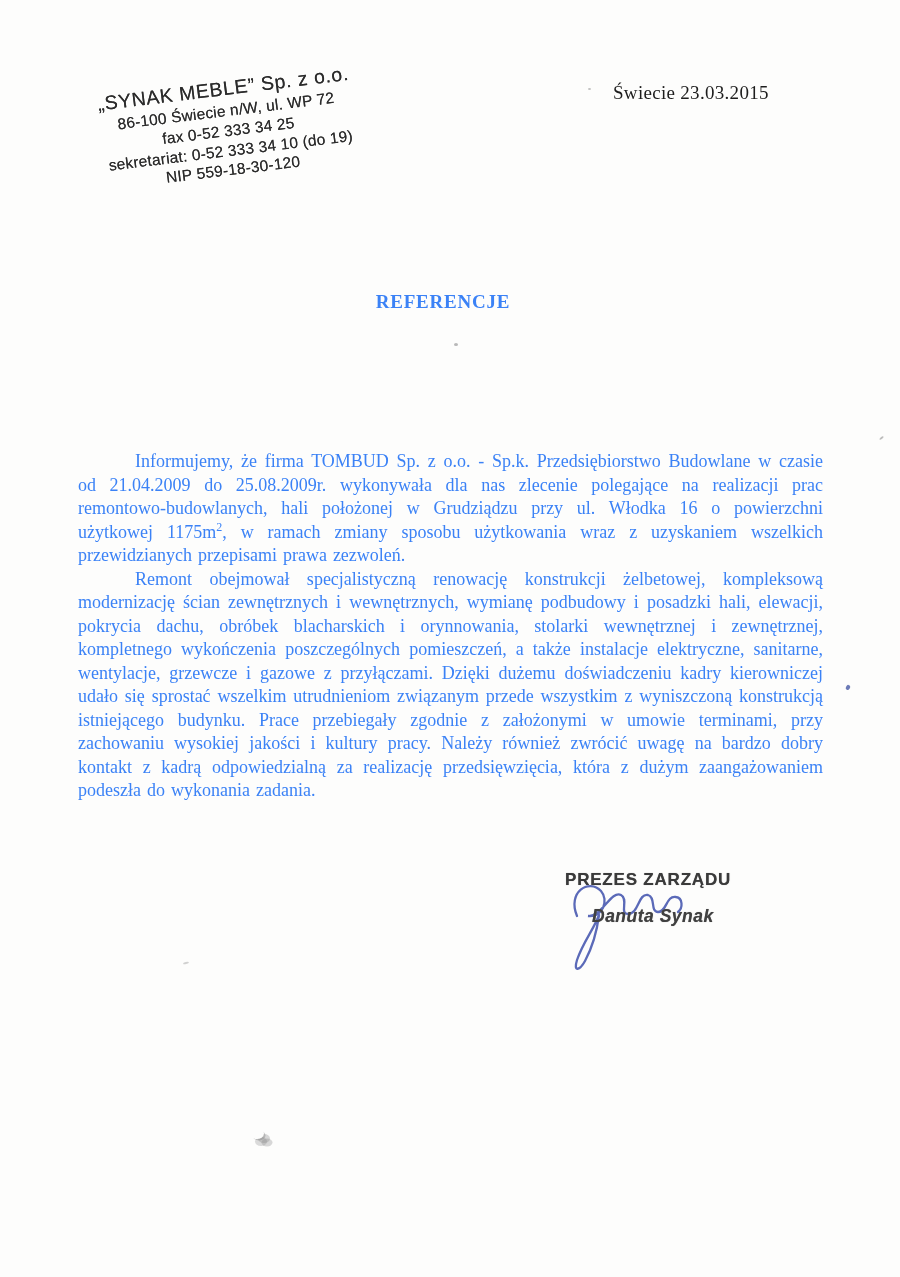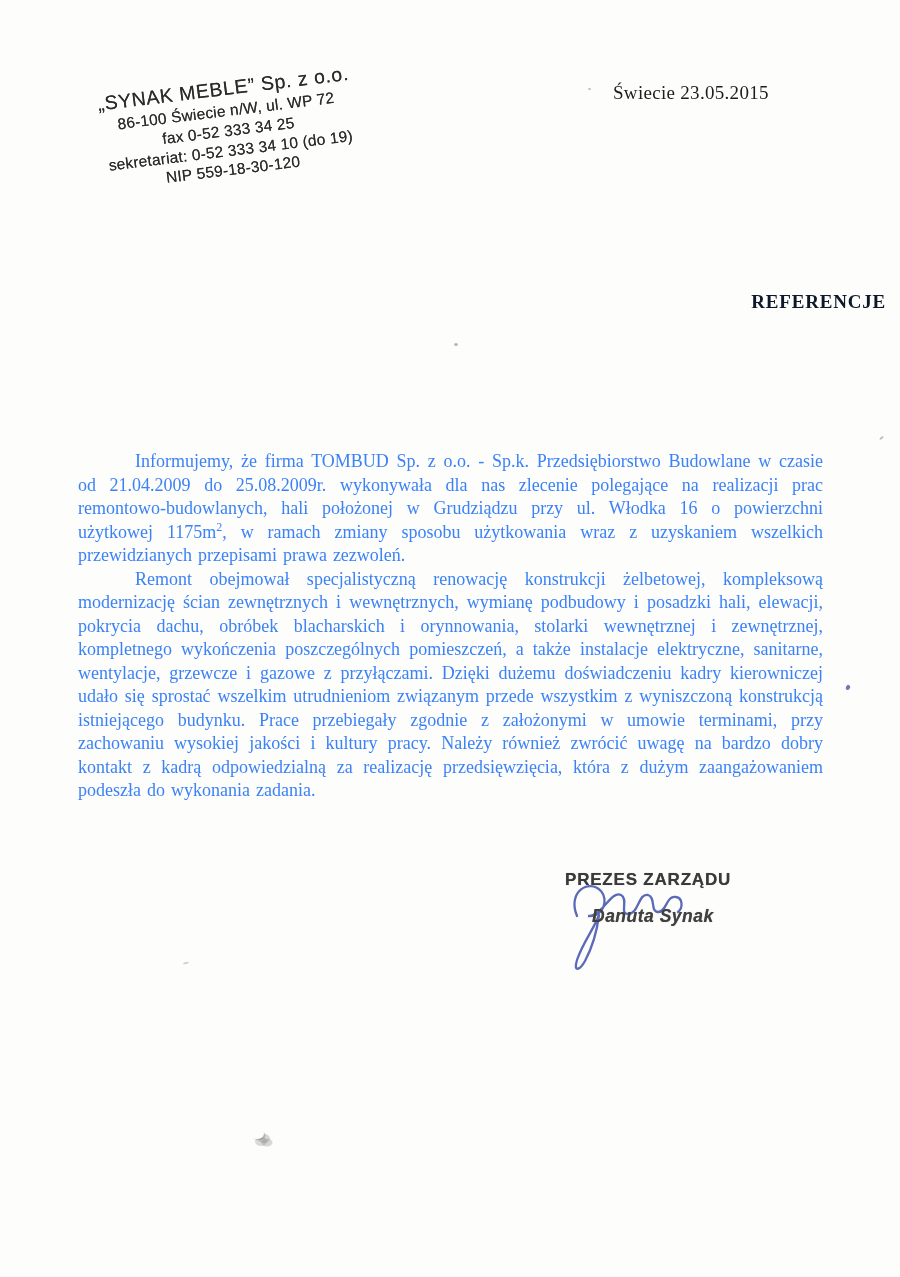--- a/index.html
+++ b/index.html
@@ -32,25 +32,25 @@
   .date{
     position:absolute;
     left:613px;top:82px;
     font-size:19px;
     letter-spacing:0.3px;
   }
   
   .title{
     position:absolute;
     left:0;top:291px;width:886px;
-    text-align:right;
+    text-align:center;
     font-weight:bold;
     font-size:19px;
     letter-spacing:0.8px;
-    color:#0f172a;
+    color:#3b82f6;
   }
   
   .body{
     position:absolute;
     left:78px;top:450px;width:745px;
     font-size:18px;
     line-height:23.5px;
     text-align:justify;
     color:#3b82f6;
     word-spacing:1.5px;
@@ -96,21 +96,21 @@
 <div class="page">
 
   <div class="stamp">
     <div class="l1">„SYNAK MEBLE” Sp. z o.o.</div>
     <div class="l2">86-100 Świecie n/W, ul. WP 72</div>
     <div class="l3">fax 0-52 333 34 25</div>
     <div class="l4">sekretariat: 0-52 333 34 10 (do 19)</div>
     <div class="l5">NIP 559-18-30-120</div>
   </div>
 
-  <div class="date">Świecie 23.05.2015</div>
+  <div class="date">Świecie 23.03.2015</div>
 
   <div class="title">REFERENCJE</div>
 
   <div class="body">
     <p><span>Informujemy, że firma TOMBUD Sp. z o.o. - Sp.k. Przedsiębiorstwo Budowlane w czasie od 21.04.2009 do 25.08.2009r. wykonywała dla nas zlecenie polegające na realizacji prac remontowo-budowlanych, hali położonej w Grudziądzu przy ul. Włodka 16 o powierzchni użytkowej 1175m</span><sup>2</sup><span>, w ramach zmiany sposobu użytkowania wraz z uzyskaniem wszelkich przewidzianych przepisami prawa zezwoleń.</span></p>
     <p>Remont obejmował specjalistyczną renowację konstrukcji żelbetowej, kompleksową modernizację ścian zewnętrznych i wewnętrznych, wymianę podbudowy i posadzki hali, elewacji, pokrycia dachu, obróbek blacharskich i orynnowania, stolarki wewnętrznej i zewnętrznej, kompletnego wykończenia poszczególnych pomieszczeń, a także instalacje elektryczne, sanitarne, wentylacje, grzewcze i gazowe z przyłączami. Dzięki dużemu doświadczeniu kadry kierowniczej udało się sprostać wszelkim utrudnieniom związanym przede wszystkim z wyniszczoną konstrukcją istniejącego budynku. Prace przebiegały zgodnie z założonymi w umowie terminami, przy zachowaniu wysokiej jakości i kultury pracy. Należy również zwrócić uwagę na bardzo dobry kontakt z kadrą odpowiedzialną za realizację przedsięwzięcia, która z dużym zaangażowaniem podeszła do wykonania zadania.</p>
   </div>
 
   <div class="sig">
     <div class="sig-role">PREZES ZARZĄDU</div>

